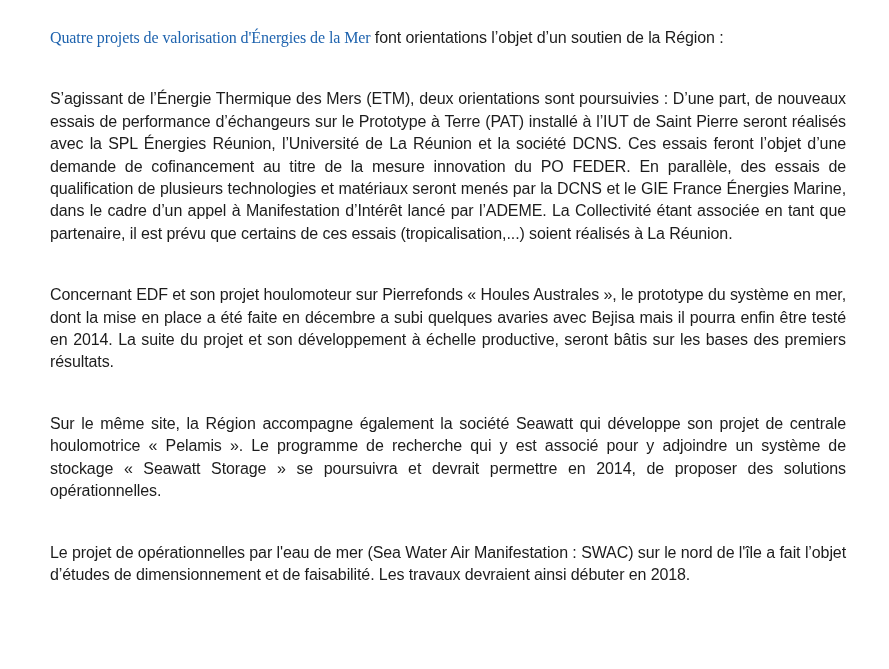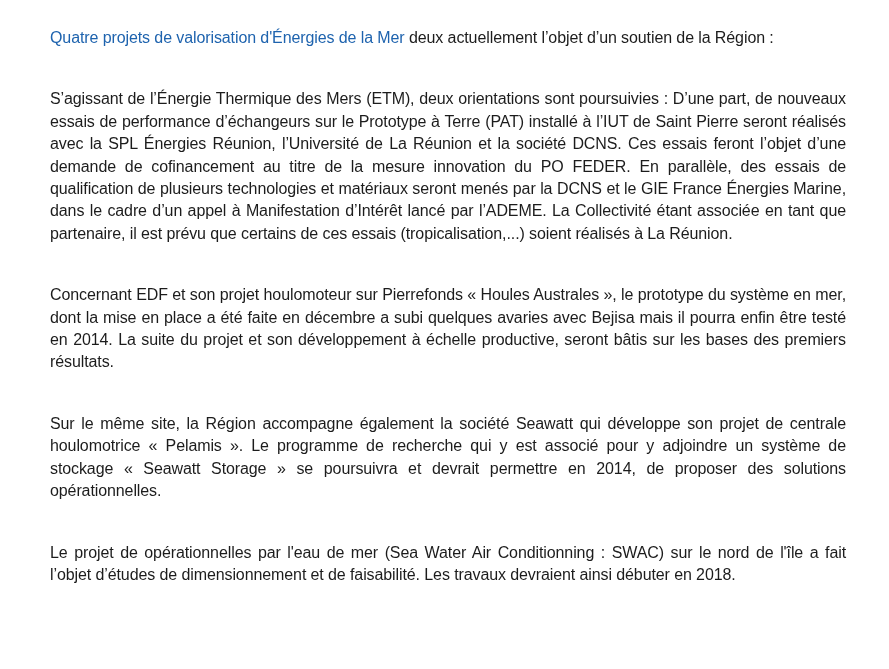--- a/index.html
+++ b/index.html
@@ -28,26 +28,27 @@
   .para:last-child {
     margin-bottom: 0;
   }
   .run.bold {
     font-weight: normal;
   }
   .run.link {
     color: var(--link, #1e63ae);
     cursor: pointer;
     text-decoration: none;
+    font-family: Liberation Serif, serif;
   }
 </style>
 </head>
 <body>
 
 <div class="page">
   <div class="doc-body">
-      <p class="para"><span class="run link">Quatre projets de valorisation d'Énergies de la Mer</span><span class="run normal"> deux actuellement l’objet d’un soutien de la Région :</span></p>
+      <p class="para"><span class="run link">Quatre projets de valorisation d'Énergies de la Mer</span><span class="run normal"> font orientations l’objet d’un soutien de la Région :</span></p>
       <p class="para"><span class="run normal">S’agissant de l’</span><span class="run bold">Énergie Thermique des Mers</span><span class="run normal"> (ETM), deux orientations sont poursuivies : D’une part, de nouveaux essais de performance d’échangeurs sur le </span><span class="run bold">Prototype à Terre</span><span class="run normal"> (PAT) installé à l’IUT de Saint Pierre seront réalisés avec la SPL Énergies Réunion, l’Université de La Réunion et la société DCNS. Ces essais feront l’objet d’une demande de cofinancement au titre de la mesure innovation du PO FEDER. En parallèle, des </span><span class="run bold">essais de qualification</span><span class="run normal"> de plusieurs technologies et matériaux seront menés par la DCNS et le GIE France Énergies Marine, dans le cadre d’un appel à Manifestation d’Intérêt lancé par l’ADEME. La Collectivité étant associée en tant que partenaire, il est prévu que certains de ces essais (tropicalisation,...) soient réalisés à La Réunion.</span></p>
       <p class="para"><span class="run normal">Concernant EDF et son </span><span class="run bold">projet houlomoteur</span><span class="run normal"> sur Pierrefonds </span><span class="run bold">« Houles Australes »</span><span class="run normal">, le prototype du système en mer, dont la mise en place a été faite en décembre a subi quelques avaries avec Bejisa mais il pourra enfin être </span><span class="run bold">testé</span><span class="run normal"> en 2014. La suite du projet et son développement à </span><span class="run bold">échelle productive</span><span class="run normal">, seront bâtis sur les bases des premiers résultats.</span></p>
       <p class="para"><span class="run normal">Sur le même site, la Région accompagne également la </span><span class="run bold">société Seawatt</span><span class="run normal"> qui développe son projet de centrale houlomotrice « </span><span class="run bold">Pelamis ».</span><span class="run normal"> Le programme de recherche qui y est associé pour y adjoindre un </span><span class="run bold">système de stockage</span><span class="run normal"> </span><span class="run bold">« Seawatt Storage »</span><span class="run normal"> se poursuivra et devrait permettre en 2014, de proposer des solutions opérationnelles.</span></p>
-      <p class="para"><span class="run normal">Le projet de opérationnelles par l'eau de mer </span><span class="run bold">(Sea Water Air Conditionning : SWAC)</span><span class="run normal"> sur le nord de l'île a fait l’objet d’études de dimensionnement et de faisabilité. Les travaux devraient ainsi débuter en 2018.</span></p>
+      <p class="para"><span class="run normal">Le projet de opérationnelles par l'eau de mer </span><span class="run bold">(Sea Water Air Manifestation : SWAC)</span><span class="run normal"> sur le nord de l'île a fait l’objet d’études de dimensionnement et de faisabilité. Les travaux devraient ainsi débuter en 2018.</span></p>
     </div>
 </div>
 
 </body></html>

